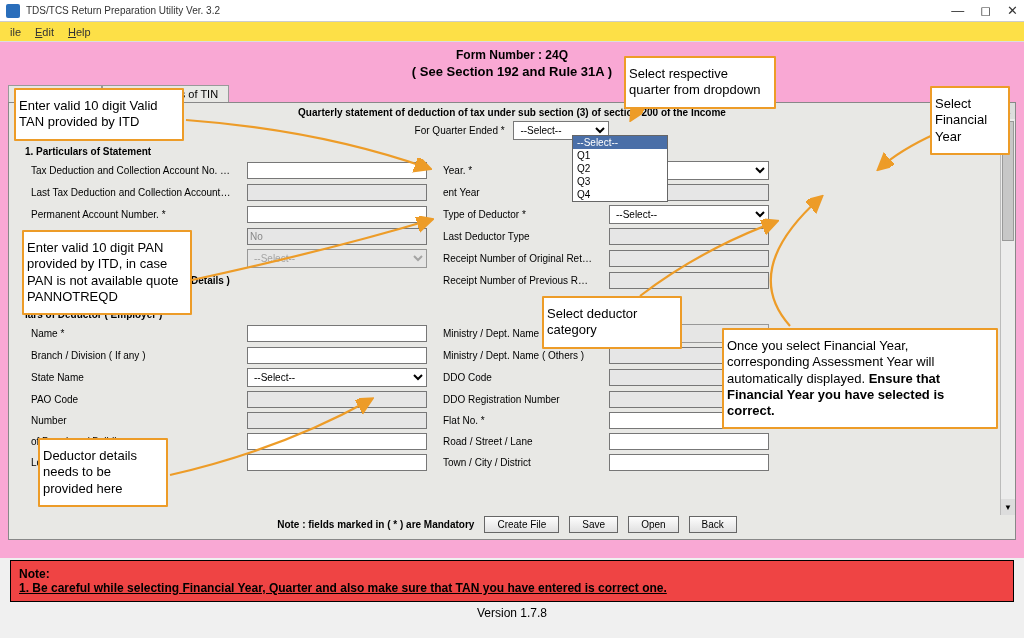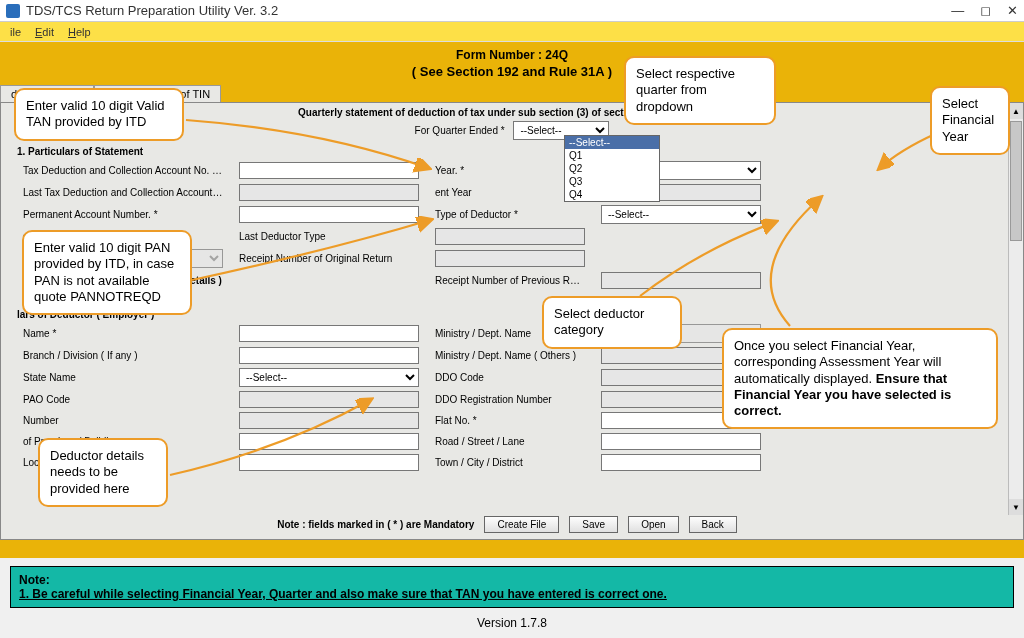--- a/index.html
+++ b/index.html
@@ -1,28 +1,28 @@
 <!DOCTYPE html>
 <html><head>
 <meta charset="utf-8">
 <style>
   * { box-sizing: border-box; margin: 0; padding: 0; font-family: Arial, sans-serif; }
   body { background: #f0f0f0; width: 1024px; height: 638px; overflow: hidden; position: relative; font-size: 11px; }
 
   .titlebar { background: #fff; border-bottom: 1px solid #ccc; height: 22px; display: flex; align-items: center; padding: 0 6px; justify-content: space-between; }
   .titlebar .left { display: flex; align-items: center; gap: 6px; }
   .titlebar .logo { width: 14px; height: 14px; background: #2a6ebb; border-radius: 2px; }
-  .titlebar .title { font-size: 13px; color: #333; }
+  .titlebar .title { font-size: 10px; color: #333; }
   .titlebar .winbtns { display: flex; gap: 16px; font-size: 13px; color: #333; }
   .titlebar .winbtns span { cursor: default; }
 
   .menubar { background: #fde047; height: 20px; display: flex; align-items: center; gap: 14px; padding: 0 10px; border-bottom: 1px solid #ddd; font-size: 11px; color: #333; }
   .menubar span u { text-decoration: underline; }
 
-  .app-body { background: #eab308; padding: 6px 0; height: 516px; position: relative; }
+  .app-body { background: #f9a8d4; padding: 6px 8px; height: 516px; position: relative; }
 
   .form-heading { text-align: center; font-weight: bold; font-size: 12px; }
   .form-sub { text-align: center; font-weight: bold; font-size: 13px; margin-top: 2px; }
 
   .tabs { margin-top: 6px; display: flex; gap: 0; }
   .tab { border: 1px solid #999; border-bottom: none; background: #e8e8e5; padding: 2px 10px; font-size: 11px; cursor: default; }
 
   .content-frame { border: 1px solid #888; height: 438px; background: #e8e8e5; overflow: hidden; position: relative; padding: 4px 6px; }
 
   .stmt-line { text-align: center; font-weight: bold; font-size: 10px; margin-top: 0; }
@@ -38,28 +38,28 @@
   .grid { display: grid; grid-template-columns: 200px 180px 150px 160px; column-gap: 16px; row-gap: 4px; margin-left: 16px; font-size: 10px; align-items: center; }
   .grid .lbl { white-space: nowrap; overflow: hidden; text-overflow: ellipsis; }
 
   .quarter-dropdown { position: absolute; left: 586px; top: 64px; width: 96px; background: #fff; border: 1px solid #666; font-size: 10px; z-index: 5; }
   .quarter-dropdown .opt { padding: 1px 4px; }
   .quarter-dropdown .opt.sel { background: #4a6fa8; color: #fff; }
 
   .bottom-note-bar { position: absolute; left: 0; right: 10px; bottom: 6px; display: flex; align-items: center; gap: 10px; justify-content: center; font-size: 10px; }
   .btn { border: 1px solid #666; background: linear-gradient(#fdfdfd,#e0e0e0); padding: 2px 12px; font-size: 10px; cursor: default; }
 
-  .footer-note { background: #14b8a6; border: 1px solid #000; margin: 8px 10px; padding: 6px 8px; font-size: 12px; }
+  .footer-note { background: #ef4444; border: 1px solid #000; margin: 2px 10px; padding: 6px 8px; font-size: 12px; }
   .footer-note .bold { font-weight: bold; }
   .footer-note .ul { text-decoration: underline; font-weight: bold; }
 
   .version { text-align: center; font-size: 12px; margin-top: 4px; }
 
   
-  .callout { position: absolute; background: #fff; border: 2px solid #ed9c28; border-radius: 10px; padding: 8px 10px; font-size: 13px; line-height: 1.25; z-index: 20; }
+  .callout { position: absolute; background: #fff; border: 2px solid #ed9c28; border-radius: 1px; padding: 8px 3px; font-size: 13px; line-height: 1.25; z-index: 20; }
   .callout b { font-weight: bold; }
   
   .arrow { position: absolute; z-index: 19; stroke: #ed9c28; stroke-width: 2.2; fill: none; }
   .arrowhead { fill: #ed9c28; }
 
   .scrollbar-v { position: absolute; right: 0; top: 0; bottom: 24px; width: 15px; background: #ececec; border-left: 1px solid #bbb; z-index: 3;}
   .scrollbar-v .thumb { position: absolute; left: 1px; right: 1px; top: 18px; height: 120px; background: #c7c7c7; border: 1px solid #999; }
   .scrollbar-v .arr { position: absolute; left: 0; right: 0; height: 16px; background: #ddd; display:flex;align-items:center;justify-content:center;font-size:8px;}
   .scrollbar-v .arr.up{top:0}.scrollbar-v .arr.dn{bottom:0}
 </style>
@@ -120,20 +120,21 @@
       <input type="text" disabled="" style="">
       <div class="lbl">ent Year</div>
       <input type="text" disabled="" value="2020-2021" style="">
 
       <div class="lbl">Permanent Account Number. *</div>
       <input type="text" style="">
       <div class="lbl">Type of Deductor *</div>
       <select><option>--Select--</option></select>
 
       <div class="lbl">s Revised Return</div>
+      <input type="text" disabled="" value="No" style="">
       <div class="lbl">Last Deductor Type</div>
       <input type="text" disabled="" style="">
 
       <div class="lbl"></div>
       <select disabled=""><option>--Select--</option></select>
       <div class="lbl">Receipt Number of Original Return</div>
       <input type="text" disabled="" style="">
 
       <div class="lbl" style="grid-column:1/3;font-weight:bold">te only if any change in Deductor Details )</div>
       <div class="lbl">Receipt Number of Previous Return</div>

